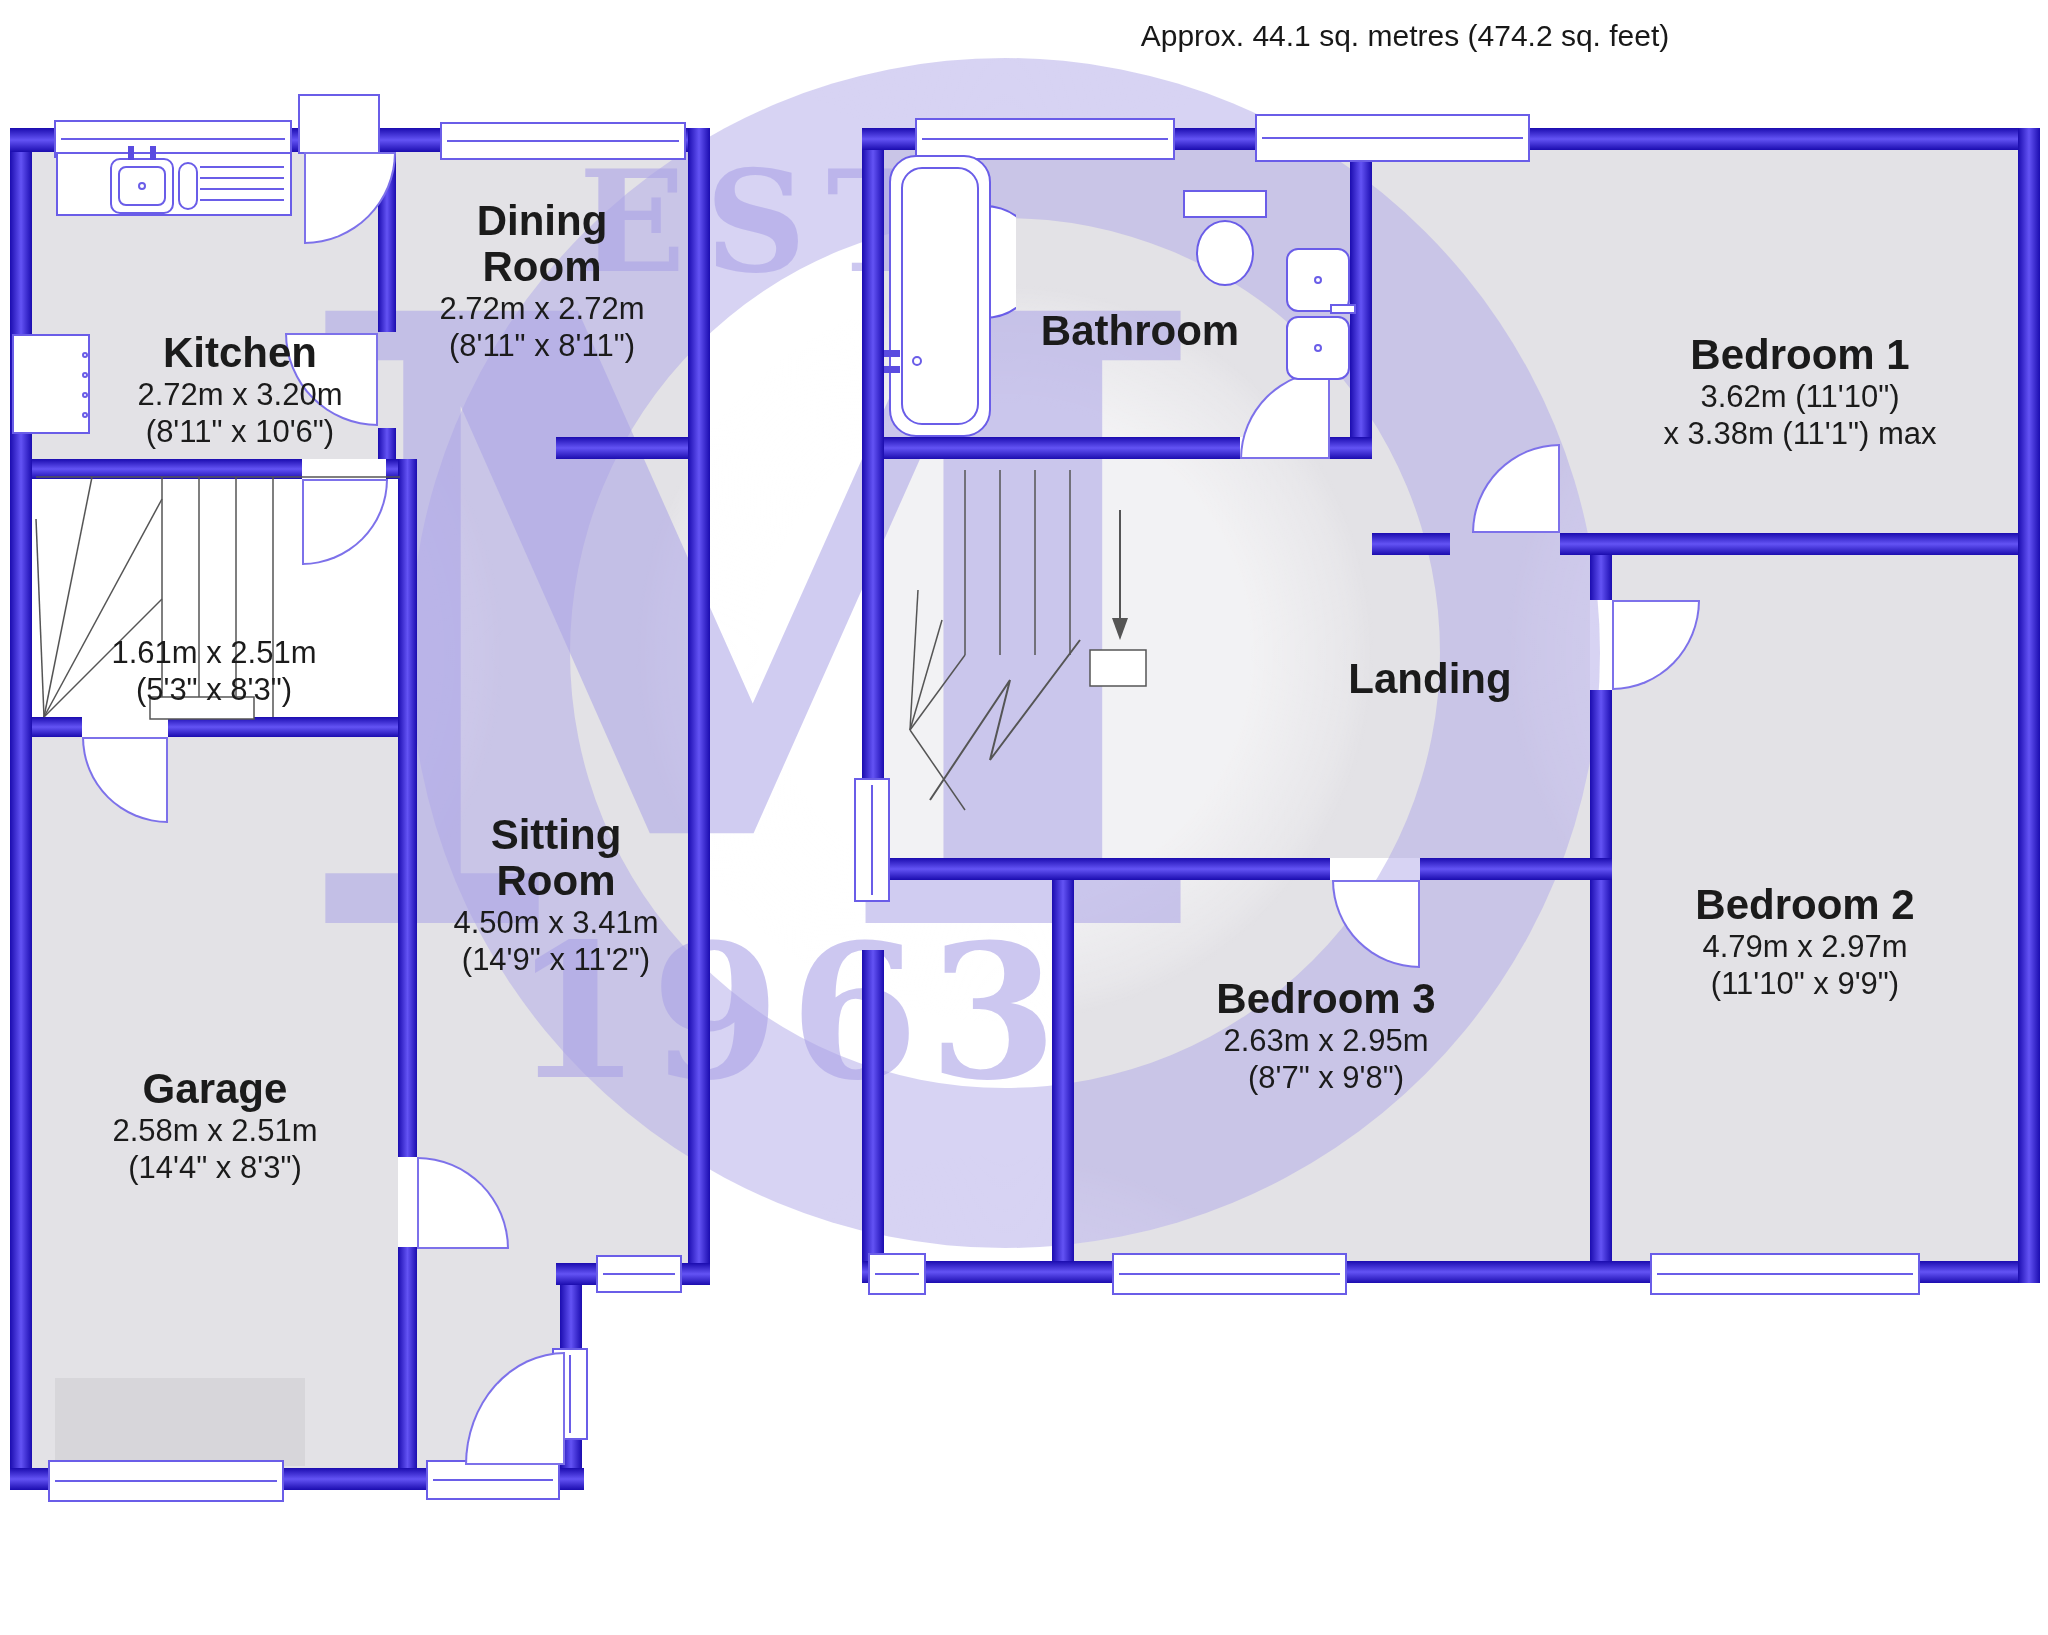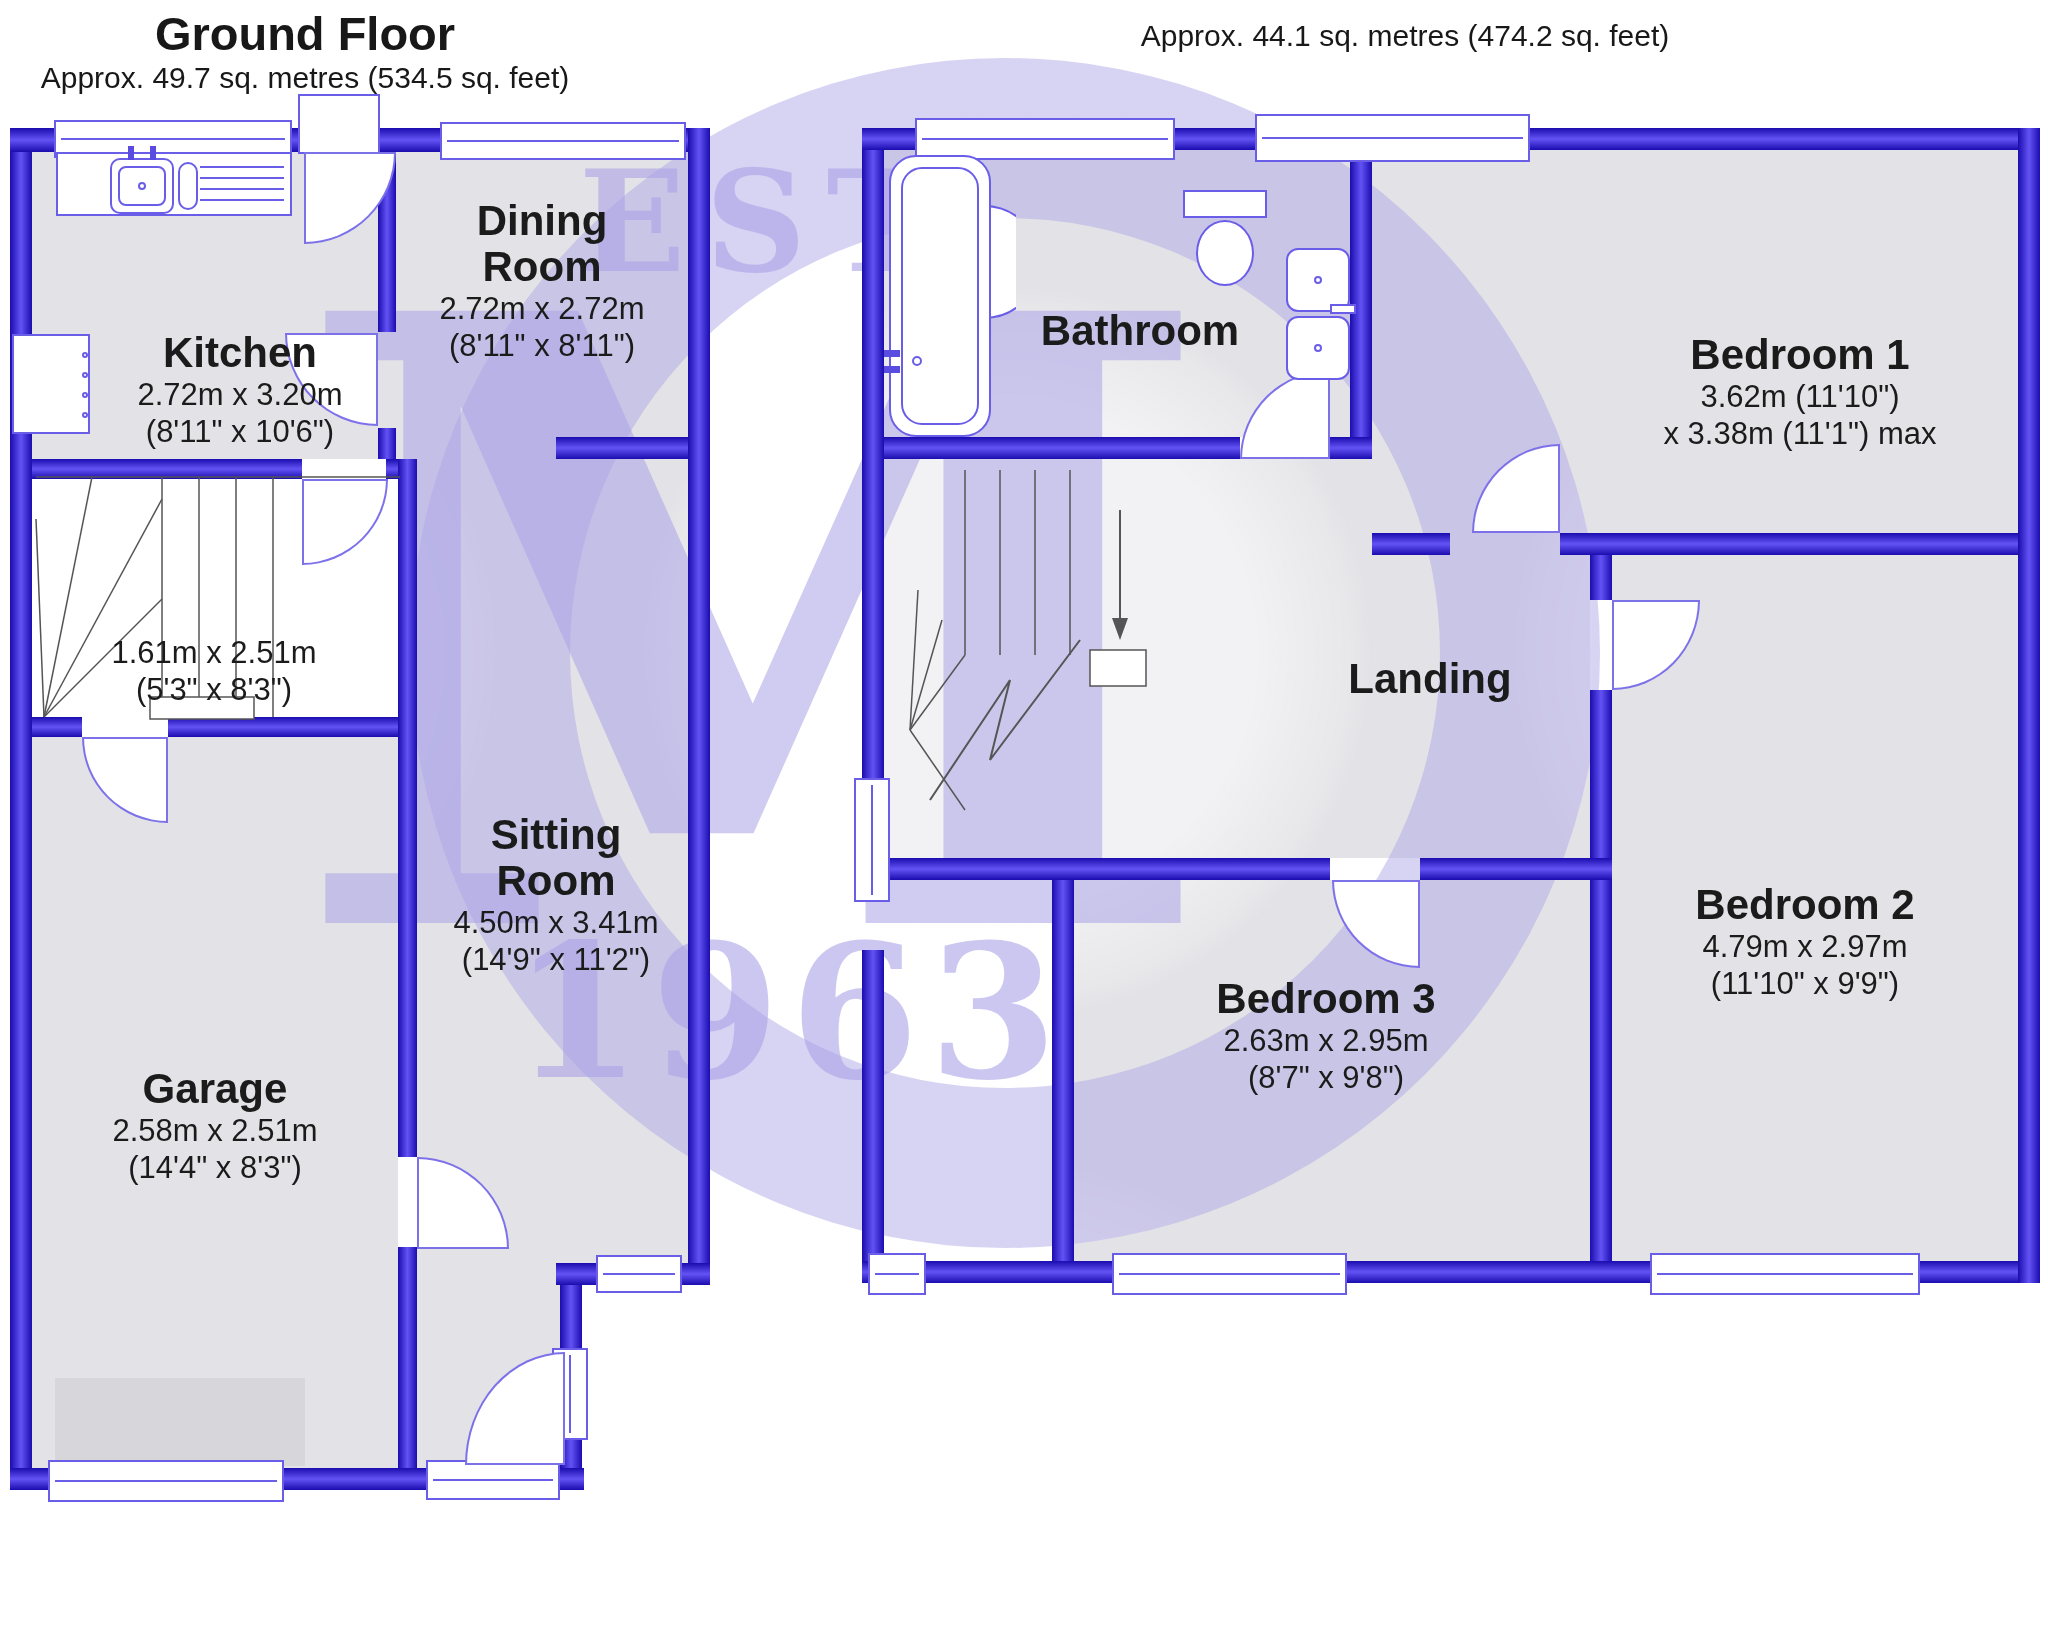--- a/index.html
+++ b/index.html
@@ -216,24 +216,20 @@
         <line x1="20" y1="260" x2="52" y2="150"></line>
         <line x1="20" y1="260" x2="75" y2="340"></line>
         <polyline points="40,330 120,210 100,290 190,170" stroke-width="2"></polyline>
         <line x1="230" y1="40" x2="230" y2="150" stroke-width="2"></line>
         <polygon points="222,148 238,148 230,170" fill="#555" stroke="none"></polygon>
         <rect x="200" y="180" width="56" height="36" fill="#ffffff"></rect>
       </g>
     </svg>
   </div>
 
-  <div class="hdr" style="left:305px;top:8px">
-    <div class="hdr-title">Ground Floor</div>
-    <div class="hdr-sub">Approx. 49.7 sq. metres (534.5 sq. feet)</div>
-  </div>
   <div class="hdr" style="left:1405px;top:18px">
     <div class="hdr-sub">Approx. 44.1 sq. metres (474.2 sq. feet)</div>
   </div>
 
   <div class="lbl" style="left:240px;top:330px">
     <div class="rn">Kitchen</div>
     <div class="rd">2.72m x 3.20m</div>
     <div class="rd">(8'11" x 10'6")</div>
   </div>
   <div class="lbl" style="left:542px;top:198px">

